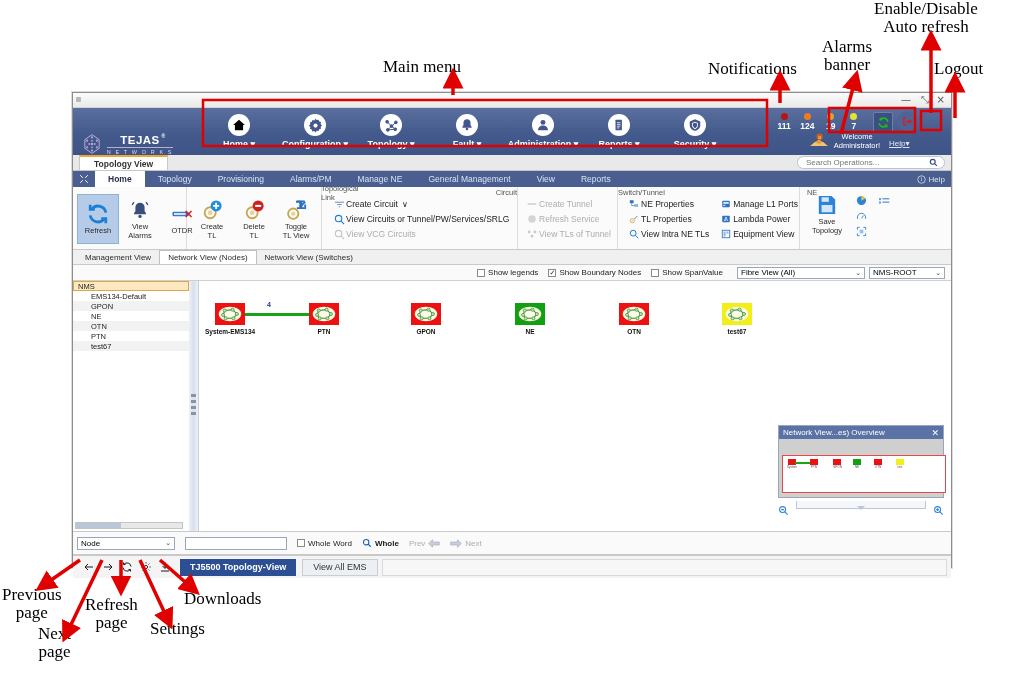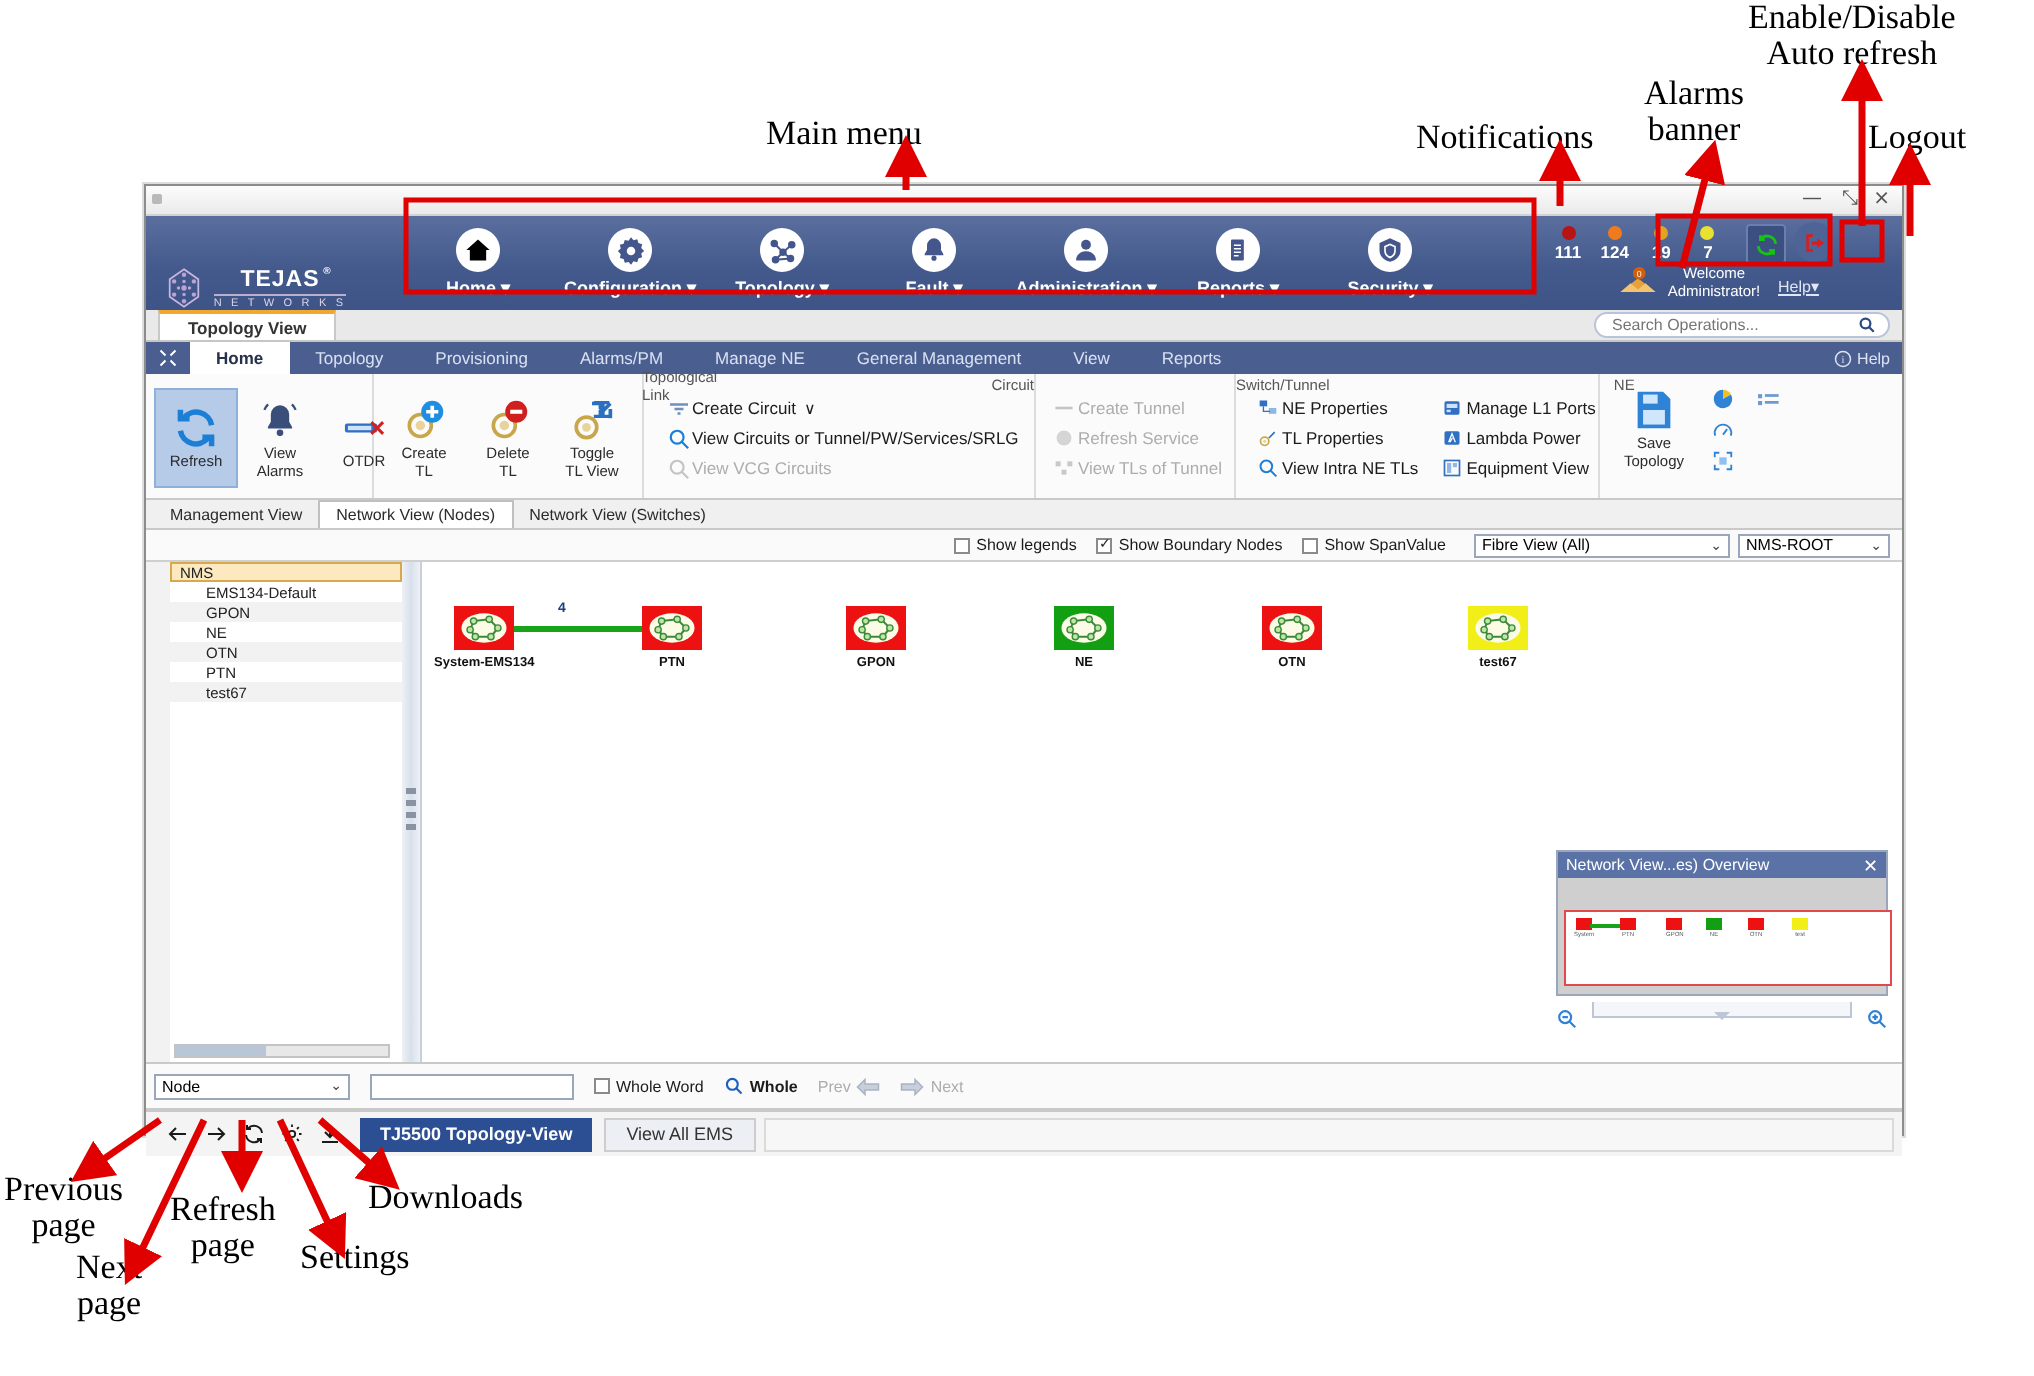--- a/index.html
+++ b/index.html
@@ -120,21 +120,21 @@
   .chk{display:flex;align-items:center;font-size:8px;color:#1b1b1b;
     margin-right:10px;cursor:pointer;}
   .box{width:8px;height:8px;border:1px solid #8a8a8a;background:#fff;
     margin-right:3px;display:flex;align-items:center;justify-content:center;
     font-size:7px;color:#222;line-height:8px;box-sizing:border-box;}
   .sel2{height:12px;border:1px solid #9aa6bb;background:#fff;font-size:8px;
     display:flex;align-items:center;padding:0 3px;margin-left:4px;
     box-sizing:border-box;position:relative;cursor:pointer;}
   .sel2 .cv{position:absolute;right:3px;font-size:7px;color:#444;}
   
-  .main{height:250px;display:flex;background:#fff;position:relative;margin-left:12px;}
+  .main{height:250px;display:flex;background:#fff;position:relative;}
   .tree{width:116px;border-right:1px solid #c9c9c9;background:#fff;
     position:relative;overflow:hidden;}
   .tnode{height:10px;font-size:7.5px;color:#222;display:flex;align-items:center;
     padding-left:4px;cursor:pointer;box-sizing:border-box;}
   .tnode.root{background:#fde9bf;border:1px solid #d8a94a;font-weight:normal;
     box-sizing:border-box;}
   .tnode.child{padding-left:18px;}
   .tnode.alt{background:#f2f2f2;}
   .hscroll{position:absolute;left:2px;bottom:2px;width:108px;height:7px;
     background:#e8e8e8;border:1px solid #c4c4c4;box-sizing:border-box;}

